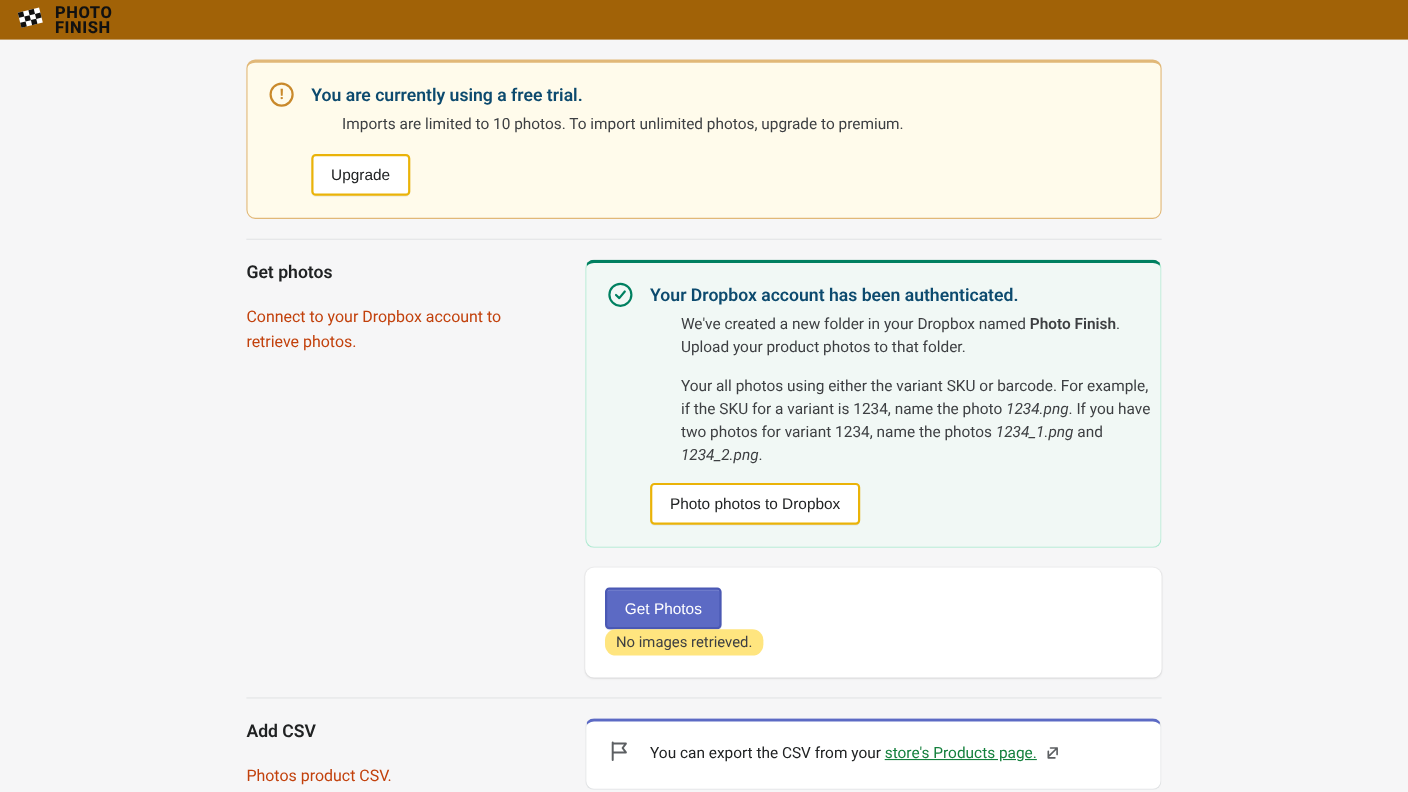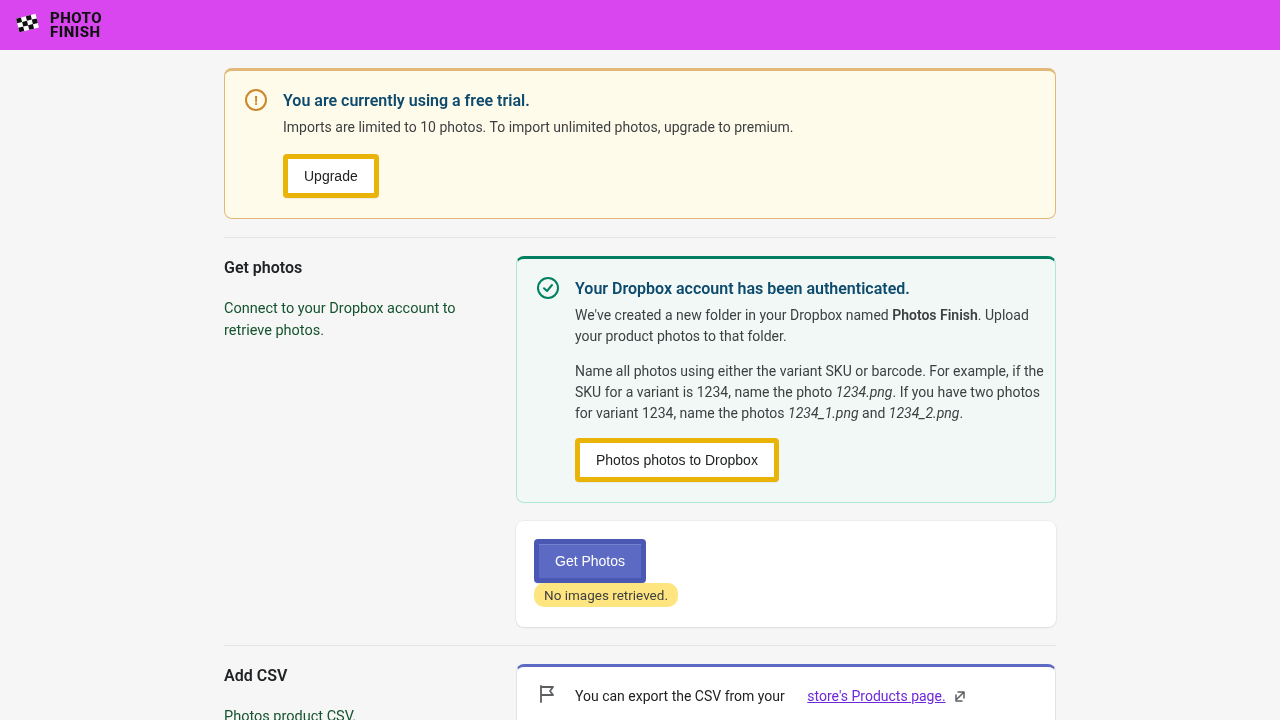--- a/index.html
+++ b/index.html
@@ -4,22 +4,22 @@
 <style>
   * { box-sizing: border-box; margin: 0; padding: 0; }
   body {
     font-family: -apple-system, BlinkMacSystemFont, "Segoe UI", Roboto, Helvetica, Arial, sans-serif;
     background: #f6f6f7;
     color: #202223;
     font-size: 14px;
     line-height: 1.5;
   }
   .header {
-    background: #d946ef;
-    height: 50px;
+    background: #a16207;
+    height: 36px;
     display: flex;
     align-items: center;
     padding-left: 14px;
   }
   .logo { display: flex; align-items: center; gap: 8px; }
   .logo-text {
     font-weight: 800;
     font-size: 15px;
     letter-spacing: 0.5px;
     line-height: 0.95;
@@ -45,48 +45,48 @@
     flex-shrink: 0;
     width: 22px; height: 22px;
     border: 2px solid #c9892b;
     border-radius: 50%;
     display: flex; align-items: center; justify-content: center;
     background: #fffbeb;
   }
   .banner-icon-inner { color: #c9892b; font-weight: 800; font-size: 13px; line-height: 1; }
   .banner-content { flex: 1; }
   .banner-title { font-size: 16px; font-weight: 600; color: #0c4a6e; margin-bottom: 4px; }
-  .banner-desc { color: #3d3f42; margin-bottom: 16px; }
+  .banner-desc { color: #3d3f42; margin-bottom: 16px; margin-left: 28px; }
   .btn {
     display: inline-block;
     background: #fff;
-    border: 5px solid #eab308;
+    border: 2px solid #eab308;
     border-radius: 4px;
     padding: 9px 16px;
     font-size: 14px;
     color: #202223;
     cursor: pointer;
     box-shadow: 0 1px 0 rgba(0,0,0,0.05);
     text-align: right;
   }
   .btn-primary {
     background: #5c6ac4;
     border-color: #4a58b4;
     color: #fff;
     box-shadow: inset 0 1px 0 rgba(255,255,255,0.15), 0 1px 0 rgba(0,0,0,0.08);
   }
   .section-divider { border: none; border-top: 1px solid #e1e3e5; margin: 0; }
   .section {
     display: flex;
-    gap: 20px;
+    gap: 36px;
     padding: 18px 0;
   }
   .section-left { width: 272px; flex-shrink: 0; }
   .section-title { font-size: 16px; font-weight: 600; color: #202223; margin-bottom: 18px; }
-  .section-desc { color: #14532d; font-size: 14.5px; line-height: 1.55; }
+  .section-desc { color: #c2410c; font-size: 14.5px; line-height: 1.55; }
   .section-right { flex: 1; display: flex; flex-direction: column; gap: 18px; }
 
   .banner-success {
     background: #f1f8f5;
     border: 1px solid #aee9d1;
     border-top: 3px solid #008060;
     border-radius: 8px;
     padding: 18px 8px 20px 20px;
     display: flex;
     gap: 16px;
@@ -126,21 +126,21 @@
     background: #fff;
     border: 1px solid #e1e3e5;
     border-top: 3px solid #5c6ac4;
     border-radius: 8px;
     padding: 16px 20px;
     display: flex;
     gap: 16px;
     align-items: center;
   }
   .info-icon { flex-shrink: 0; color: #5c5f62; }
-  .banner-info a { color: #6d28d9; text-decoration: underline; margin-left: 19px; }
+  .banner-info a { color: #15803d; text-decoration: underline; }
   .ext-icon { display: inline-block; vertical-align: -2px; margin-left: 4px; }
 </style>
 </head>
 <body>
 
 <div class="header">
   <div class="logo">
     <svg width="28" height="30" viewBox="0 0 28 30">
       <g transform="rotate(-14 14 15)">
         <rect x="4" y="6" width="20" height="14" fill="#fff" stroke="#111" stroke-width="0"></rect>
@@ -185,26 +185,26 @@
 
       <div class="banner-success">
         <div class="success-icon">
           <svg width="12" height="12" viewBox="0 0 12 12">
               <path d="M2 6.2 L5 9 L10 3" fill="none" stroke="#008060" stroke-width="2" stroke-linecap="round" stroke-linejoin="round"></path>
             </svg>
         </div>
         <div class="banner-content">
           <div class="banner-title">Your Dropbox account has been authenticated.</div>
           <div class="banner-desc">
-            <span>We've created a new folder in your Dropbox named </span><strong>Photos Finish</strong><span>. Upload your product photos to that folder.</span>
+            <span>We've created a new folder in your Dropbox named </span><strong>Photo Finish</strong><span>. Upload your product photos to that folder.</span>
           </div>
           <div class="banner-desc">
-            <span>Name all photos using either the variant SKU or barcode. For example, if the SKU for a variant is 1234, name the photo </span><em class="fname">1234.png</em><span>. If you have two photos for variant 1234, name the photos </span><em class="fname">1234_1.png</em><span> and </span><em class="fname">1234_2.png</em><span>.</span>
+            <span>Your all photos using either the variant SKU or barcode. For example, if the SKU for a variant is 1234, name the photo </span><em class="fname">1234.png</em><span>. If you have two photos for variant 1234, name the photos </span><em class="fname">1234_1.png</em><span> and </span><em class="fname">1234_2.png</em><span>.</span>
           </div>
-          <button class="btn">Photos photos to Dropbox</button>
+          <button class="btn">Photo photos to Dropbox</button>
         </div>
       </div>
 
       <div class="card">
         <button class="btn btn-primary">Get Photos</button>
         <div>
           <span class="badge-warning">No images retrieved.</span>
         </div>
       </div>
 

